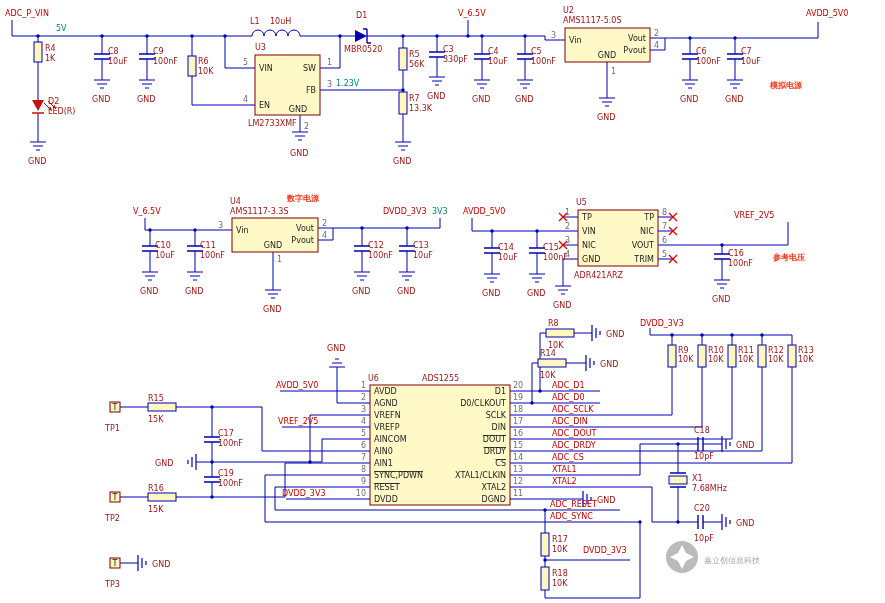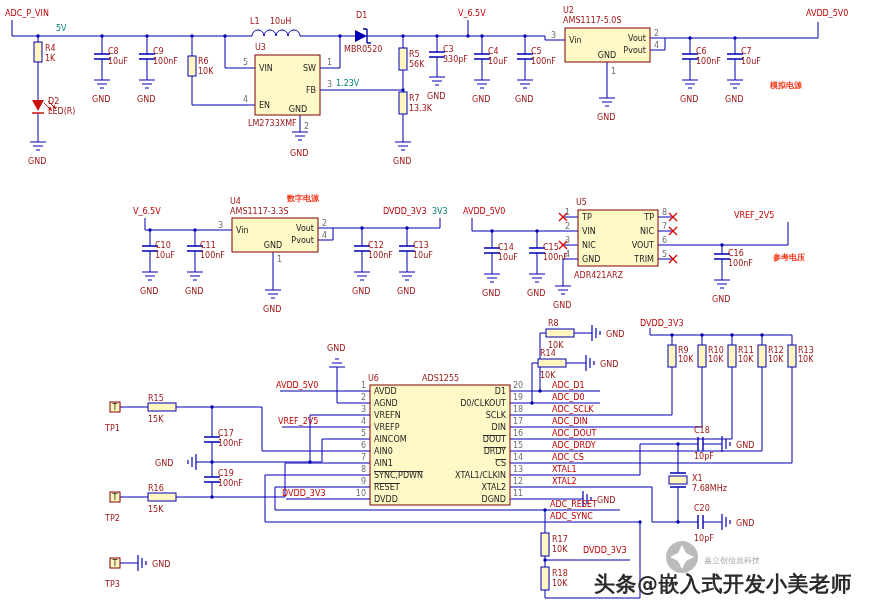--- a/index.html
+++ b/index.html
@@ -495,14 +495,13 @@
         <text x="736" y="526" class="t-gnd">GND</text>
         <text x="550" y="507" class="t-net">ADC_RESET</text>
         <text x="550" y="519" class="t-net">ADC_SYNC</text>
         <text x="552" y="542" class="t-des">R17</text>
         <text x="552" y="552" class="t-des">10K</text>
         <text x="583" y="553" class="t-net">DVDD_3V3</text>
         <text x="552" y="576" class="t-des">R18</text>
         <text x="552" y="586" class="t-des">10K</text>
       </g>
   </svg>
-  <div class="footer-wm">头条@嵌入式开发小美老师</div>
 </div>
 
 </body></html>

